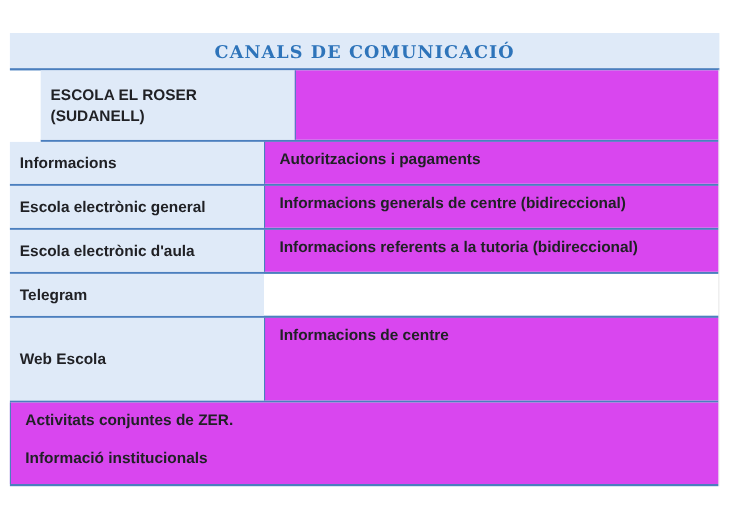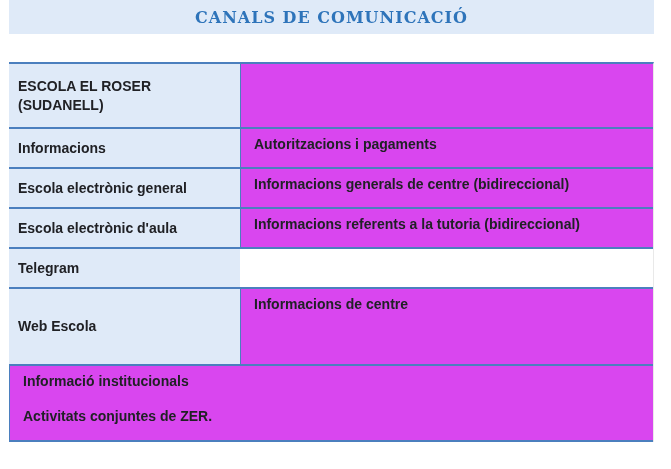--- a/index.html
+++ b/index.html
@@ -12,21 +12,21 @@
   }
   html,body{margin:0;padding:0;background:#fff;}
   .page{
     position:relative;
     width:671px;height:469px;
     background:var(--page-bg);
     font-family:"Liberation Sans",sans-serif;
     overflow:hidden;
   }
   .title-band{
-    position:absolute;left:9px;top:0;
+    position:absolute;left:9px;top:30px;
     width:645px;height:34px;
     background:var(--band-bg);
     display:flex;align-items:center;justify-content:center;
   }
   .title-band .title-text{
     font-family:"DejaVu Serif",serif;
     font-weight:bold;
     font-size:16px;
     letter-spacing:1px;
     color:var(--title-text);
@@ -59,21 +59,21 @@
     padding:6px 14px 6px 9px;
   }
   .cell-right{
     flex:1;
     background:#d946ef;
     border-left:1px solid var(--border-blue);
     display:flex;flex-direction:column;justify-content:flex-start;
     gap:17px;
     padding:6px 10px 6px 13px;
   }
-  .r-head{min-height:63px;}
+  .r-head{min-height:63px;margin-left:28px;}
   .r-std{min-height:38px;}
   .r-web-escola{min-height:75px;}
   .r-web-zer{min-height:74px;}
 </style>
 </head>
 <body>
 
 <div class="page">
 
   <div class="title-band">
@@ -128,19 +128,19 @@
       <div class="cell cell-left">
         <span>Web Escola</span>
       </div>
       <div class="cell cell-right">
         <span>Informacions de centre</span>
       </div>
     </div>
 
     <div class="row r-web-zer">
       <div class="cell cell-right">
+        <span>Activitats conjuntes de ZER.</span>
         <span>Informació institucionals</span>
-        <span>Activitats conjuntes de ZER.</span>
       </div>
     </div>
 
   </div>
 </div>
 
 </body></html>

